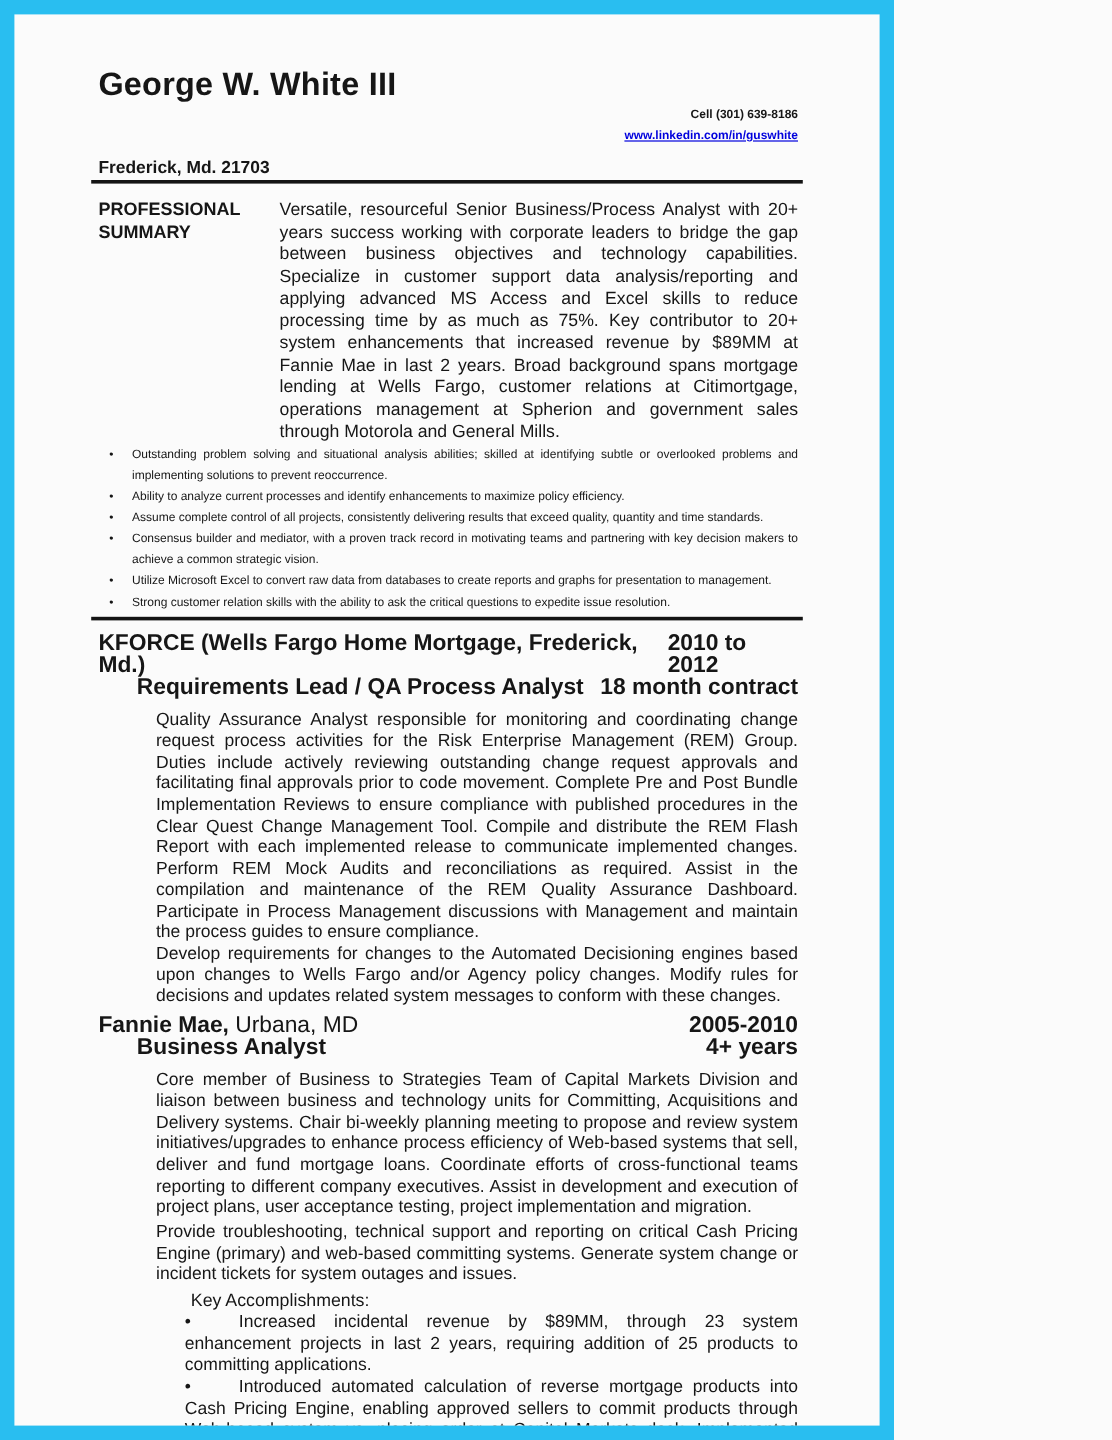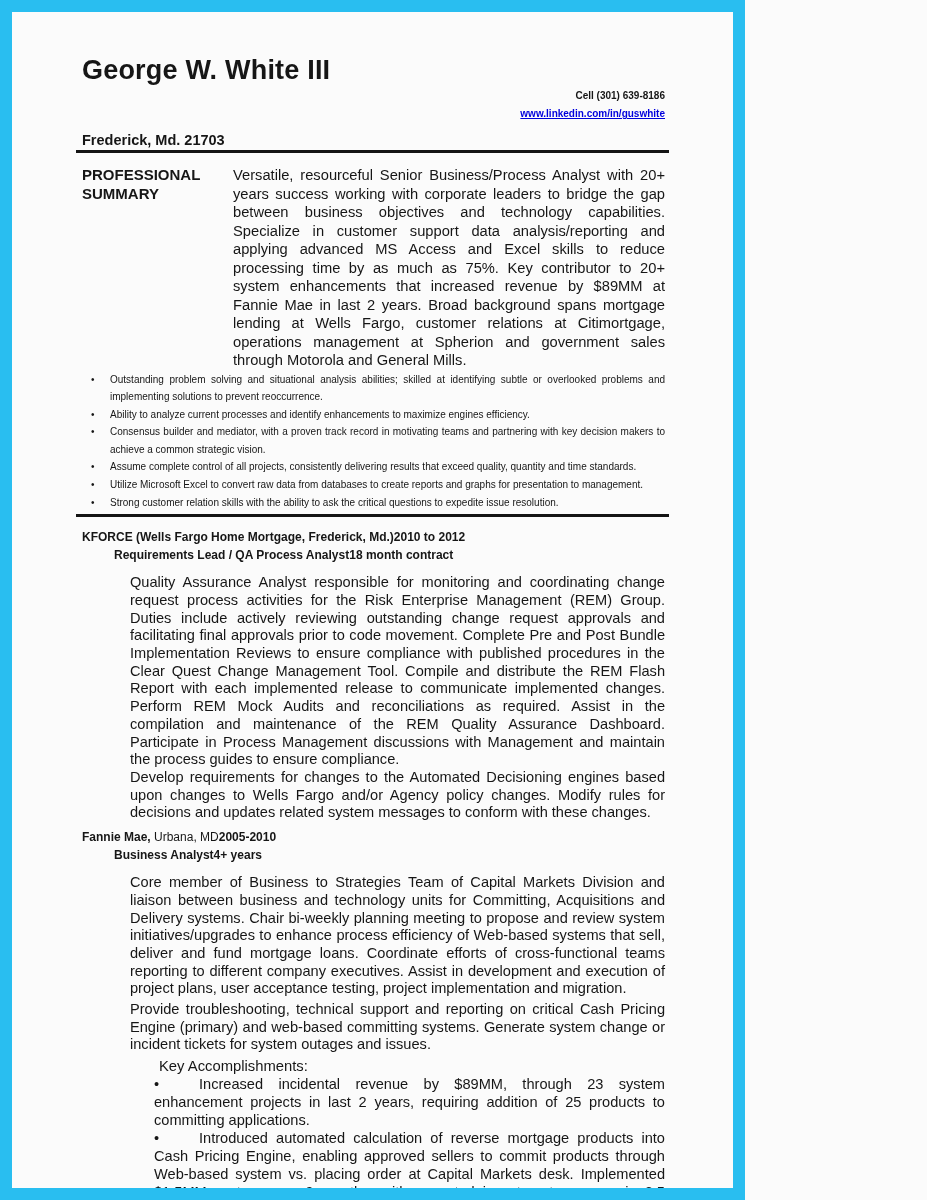--- a/index.html
+++ b/index.html
@@ -101,22 +101,23 @@
   
   .exp-heading {
     font-size: 15.2px;
     line-height: 18px;
     font-weight: bold;
     margin-bottom: 14px;
   }
   .job + .job { margin-top: 6px; }
   .job-row {
     display: flex;
-    font-weight: bold;
-    font-size: 12px;
+    justify-content: space-between;
+    font-weight: bold;
+    font-size: 19px;
     line-height: 18px;
   }
   .job-row .company-rest { font-weight: normal; }
   .job-title { margin-left: 32px; }
   .exp-para {
     margin-left: 48px;
     font-size: 14.6px;
     line-height: 17.7px;
     text-align: justify;
   }
@@ -161,23 +162,23 @@
     <div class="summary">
       <div class="sum-label">
         <div>PROFESSIONAL</div>
         <div>SUMMARY</div>
       </div>
       <div class="sum-text">Versatile, resourceful Senior Business/Process Analyst with 20+ years success working with corporate leaders to bridge the gap between business objectives and technology capabilities. Specialize in customer support data analysis/reporting and applying advanced MS Access and Excel skills to reduce processing time by as much as 75%. Key contributor to 20+ system enhancements that increased revenue by $89MM at Fannie Mae in last 2 years. Broad background spans mortgage lending at Wells Fargo, customer relations at Citimortgage, operations management at Spherion and government sales through Motorola and General Mills.</div>
     </div>
 
     <ul class="sum-bullets">
       <li>Outstanding problem solving and situational analysis abilities; skilled at identifying subtle or overlooked problems and implementing solutions to prevent reoccurrence.</li>
-      <li>Ability to analyze current processes and identify enhancements to maximize engines efficiency.</li>
+      <li>Ability to analyze current processes and identify enhancements to maximize policy efficiency.</li>
+      <li>Assume complete control of all projects, consistently delivering results that exceed quality, quantity and time standards.</li>
       <li>Consensus builder and mediator, with a proven track record in motivating teams and partnering with key decision makers to achieve a common strategic vision.</li>
-      <li>Assume complete control of all projects, consistently delivering results that exceed quality, quantity and time standards.</li>
       <li>Utilize Microsoft Excel to convert raw data from databases to create reports and graphs for presentation to management.</li>
       <li>Strong customer relation skills with the ability to ask the critical questions to expedite issue resolution.</li>
     </ul>
 
     <hr class="rule second">
 
 
     <div class="job">
       <div class="job-row">
         <div><span>KFORCE (Wells Fargo Home Mortgage, Frederick, Md.)</span><span class="company-rest"></span></div>

